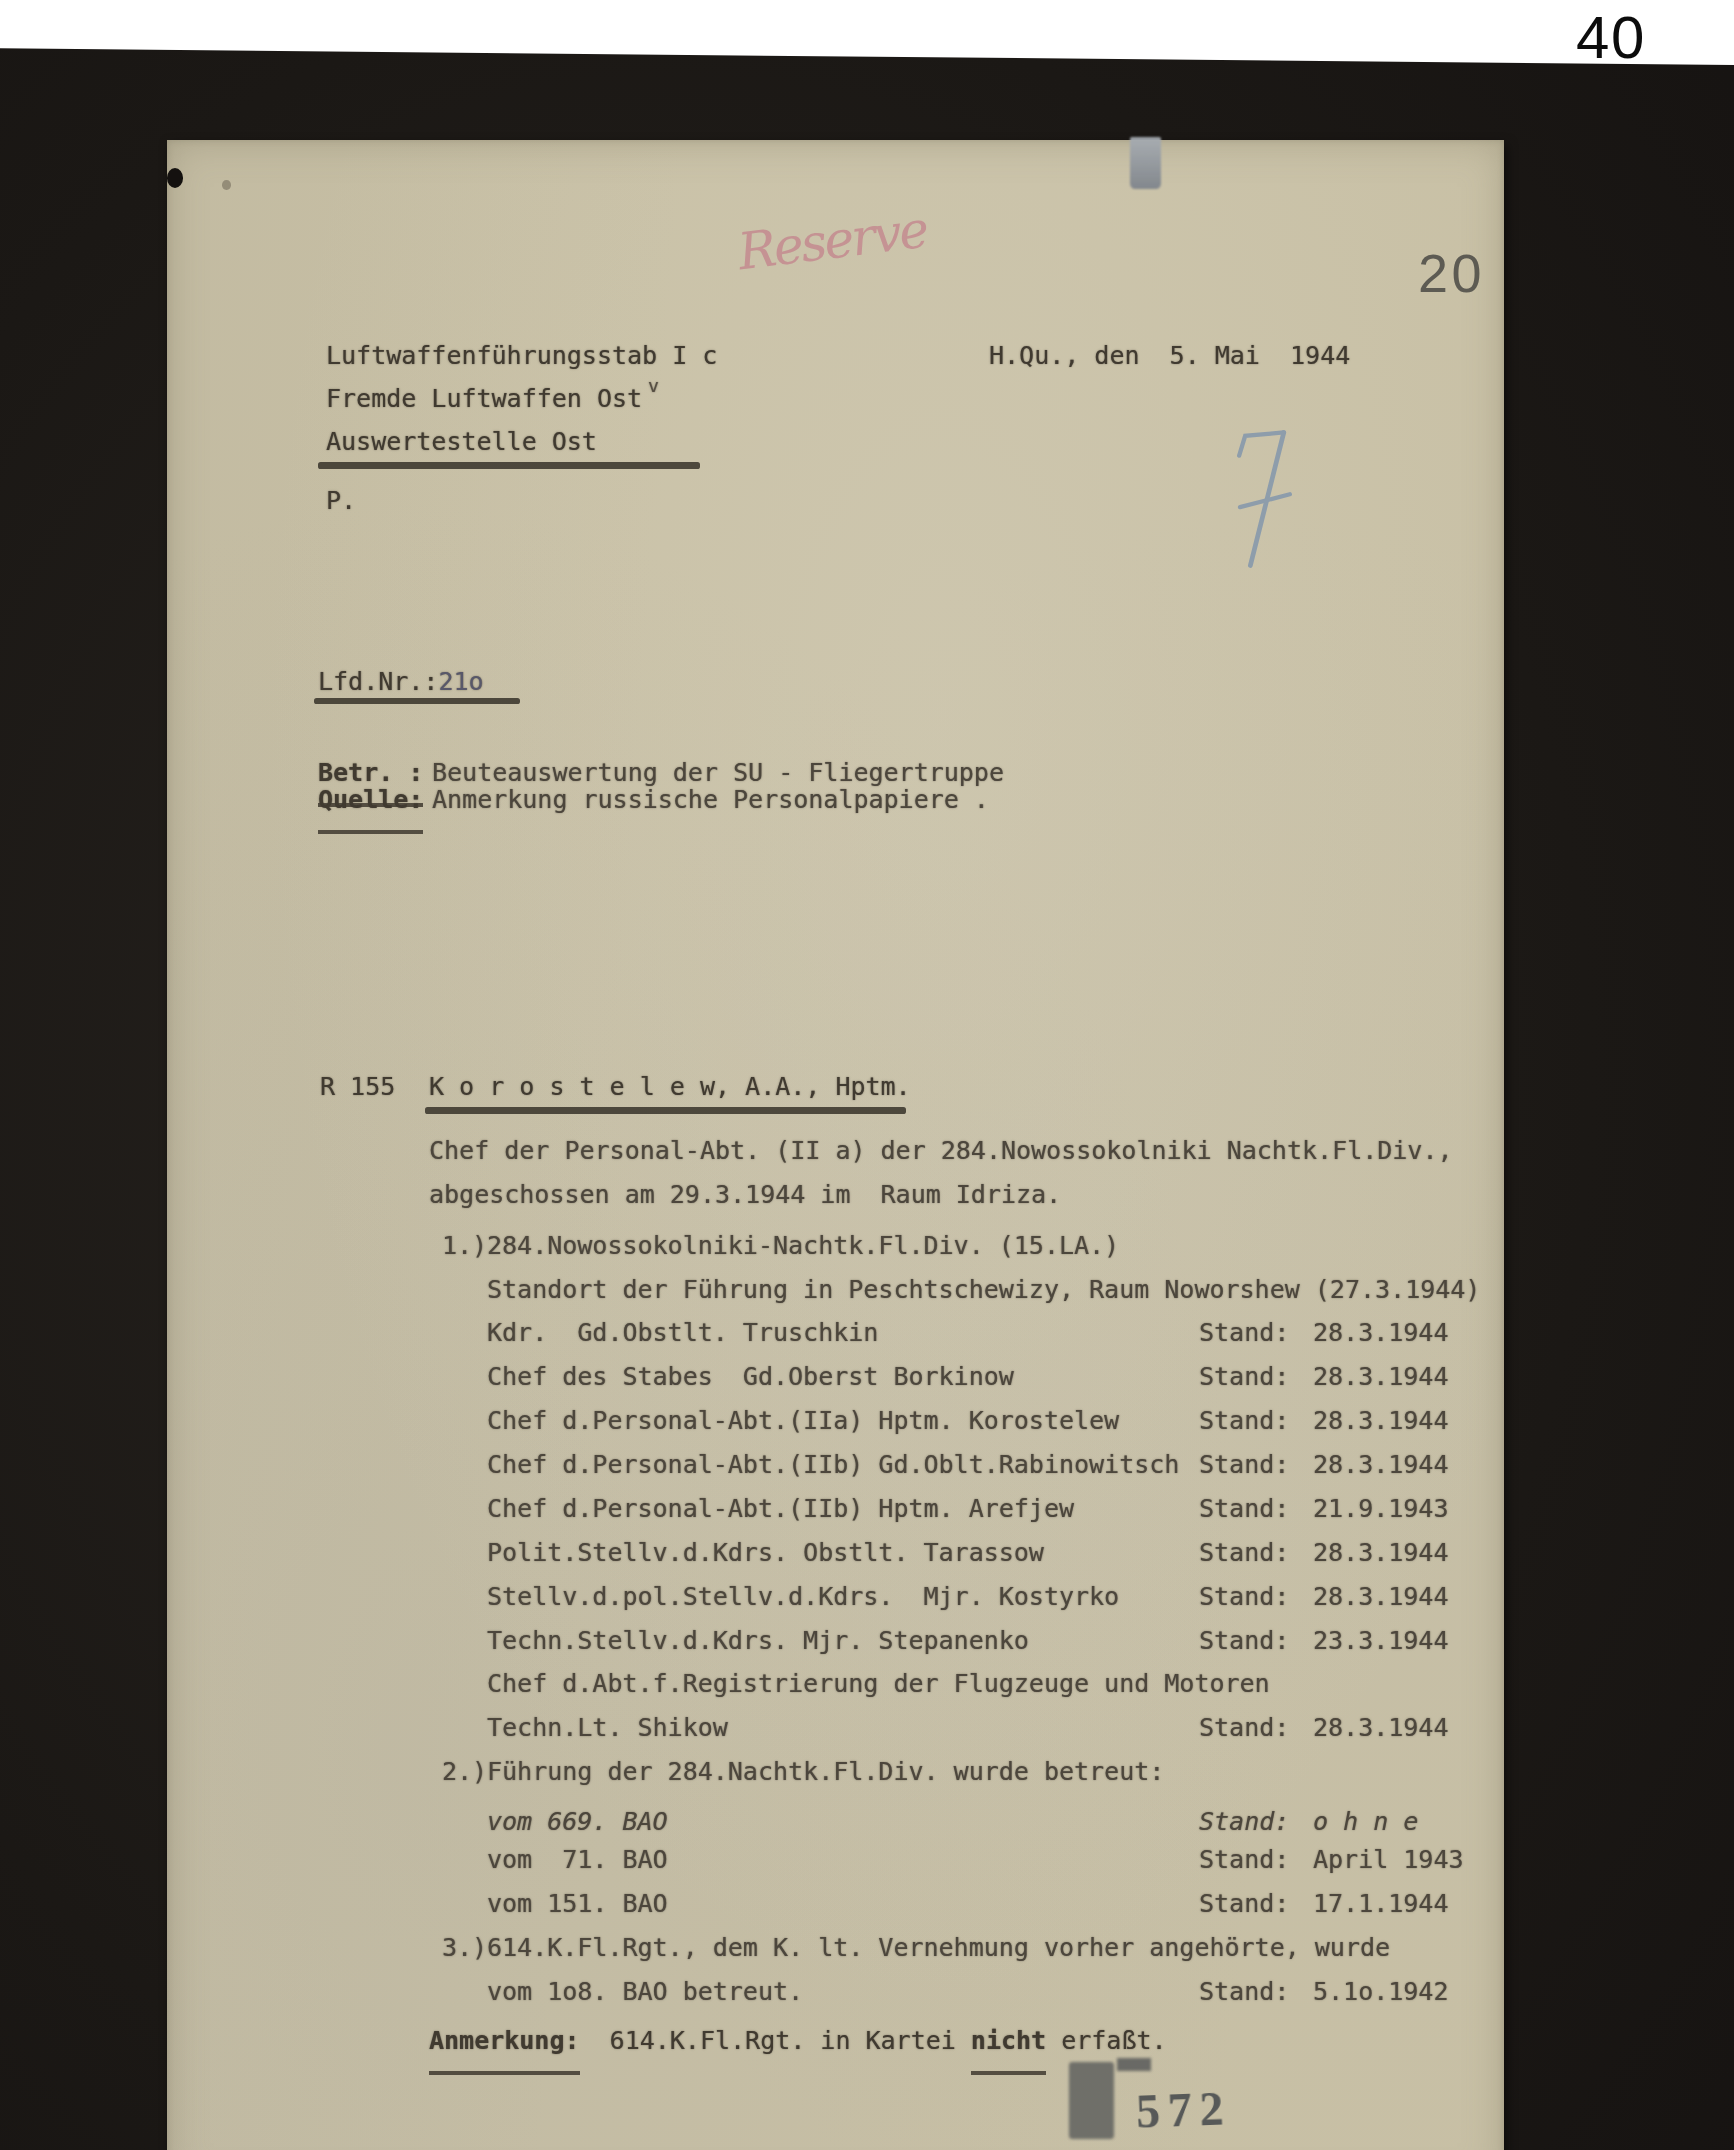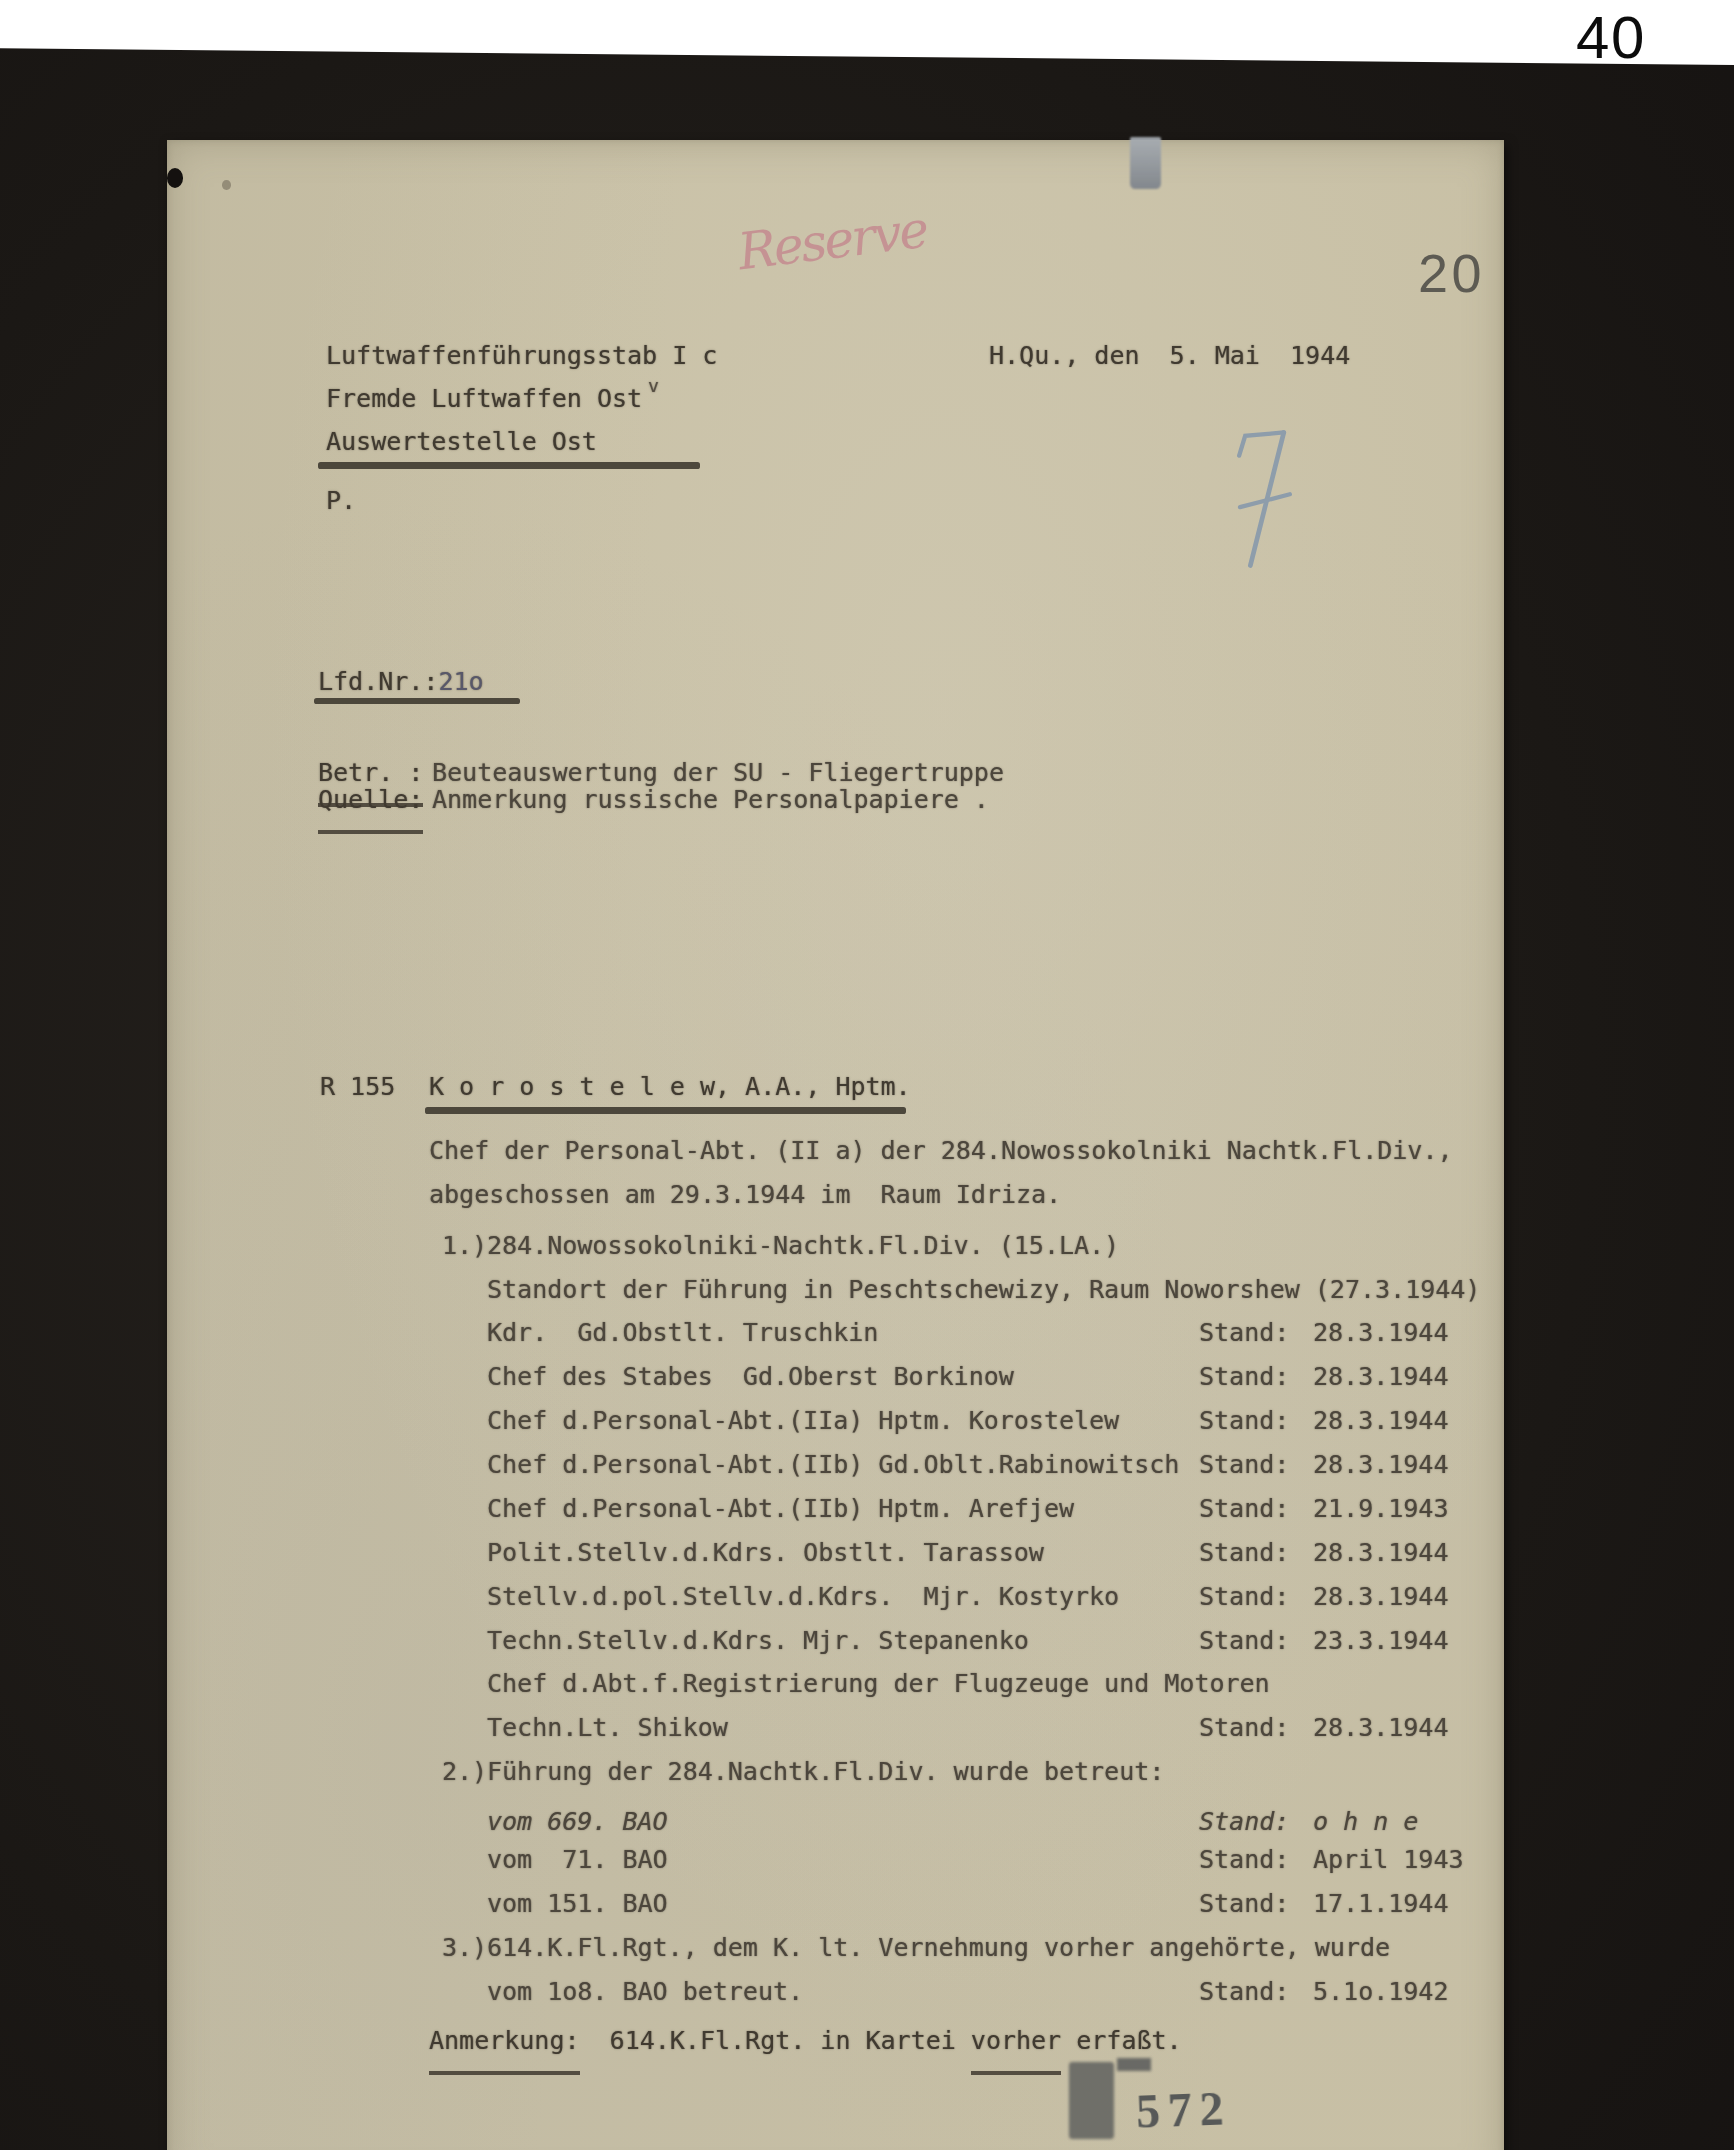--- a/index.html
+++ b/index.html
@@ -49,21 +49,21 @@
   .ink{position:absolute;inset:0;filter:blur(0.3px);}
   .typed{
     font-family:"DejaVu Sans Mono",monospace;
     font-size:25px;line-height:28px;color:#4c463c;white-space:pre;
     text-shadow:0.4px 0 0.9px rgba(76,70,60,.5), -0.4px 0.4px 1.3px rgba(76,70,60,.28), 0 0 3px rgba(76,70,60,.18);
   }
   .t-dark{color:#403a30;}
   .trow{position:absolute;left:0;width:100%;height:31px;}
   .trow > span{position:absolute;top:0;}
   .pos{position:absolute;}
-  .u{border-bottom:4.7px solid rgba(58,52,43,.82);padding-bottom:16px;}
+  .u{border-bottom:4.7px solid rgba(58,52,43,.82);padding-bottom:16px;font-weight:bold;}
   .bar{position:absolute;background:rgba(56,51,42,.86);border-radius:2.6px;filter:blur(0.5px);}
   .caret-mark{font-size:18px;color:#554e42;}
   .ref-value{color:#58586a;}
   
   .page-number{
     position:absolute;left:1251px;top:102px;
     font-family:"Liberation Sans",sans-serif;font-size:54px;font-weight:400;
     color:#4b4a45;letter-spacing:3.4px;opacity:.85;filter:blur(0.4px);
   }
   
@@ -148,21 +148,21 @@
         <div class="trow typed" style="top: 1530px;"><span style="left: 320px;">Chef d.Abt.f.Registrierung der Flugzeuge und Motoren</span></div>
         <div class="trow typed" style="top: 1574px;"><span style="left: 320px;">Techn.Lt. Shikow</span><span style="left: 1032px;">Stand:</span><span style="left: 1146px;">28.3.1944</span></div>
         <div class="trow typed" style="top: 1618px;"><span style="left: 275px;">2.)</span><span style="left: 320px;">Führung der 284.Nachtk.Fl.Div. wurde betreut:</span></div>
         <div class="trow typed" style="top: 1668px; font-style: italic;"><span style="left: 320px;">vom 669. BAO</span><span style="left: 1032px;">Stand:</span><span style="left: 1146px;">o h n e</span></div>
         <div class="trow typed" style="top: 1706px;"><span style="left: 320px;">vom  71. BAO</span><span style="left: 1032px;">Stand:</span><span style="left: 1146px;">April 1943</span></div>
         <div class="trow typed" style="top: 1750px;"><span style="left: 320px;">vom 151. BAO</span><span style="left: 1032px;">Stand:</span><span style="left: 1146px;">17.1.1944</span></div>
         <div class="trow typed" style="top: 1794px;"><span style="left: 275px;">3.)</span><span style="left: 320px;">614.K.Fl.Rgt., dem K. lt. Vernehmung vorher angehörte, wurde</span></div>
         <div class="trow typed" style="top: 1838px;"><span style="left: 320px;">vom 1o8. BAO betreut.</span><span style="left: 1032px;">Stand:</span><span style="left: 1146px; text-align: right;">5.1o.1942</span></div>
       </div>
 
-    <div class="pos typed t-dark" style="left:262px;top:1887px;"><span class="u">Anmerkung:</span><span>  614.K.Fl.Rgt. in Kartei </span><span class="u">vorher</span><span> erfaßt.</span></div>
+    <div class="pos typed t-dark" style="left:262px;top:1887px;"><span class="u">Anmerkung:</span><span>  614.K.Fl.Rgt. in Kartei </span><span class="u">nicht</span><span> erfaßt.</span></div>
 
     <div class="stamp-smudge sm1"></div>
     <div class="stamp-smudge sm2"></div>
 
     <div class="stamp-number">572</div>
 
   </div>
 </div>
 
 

